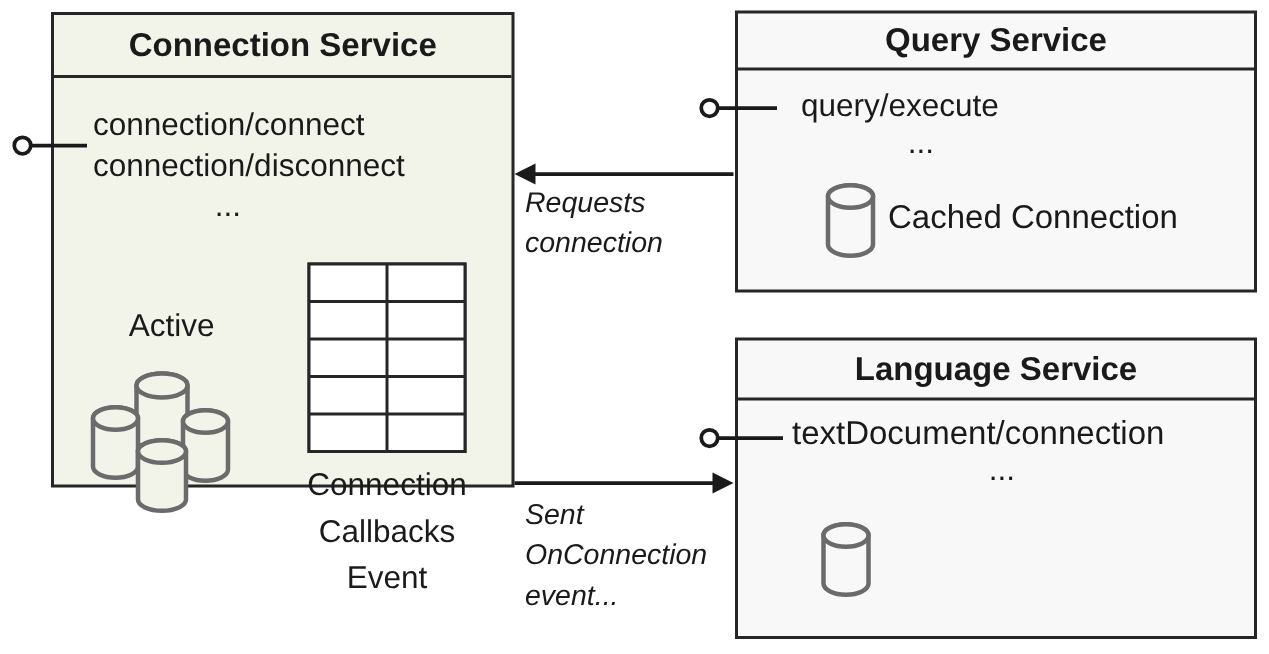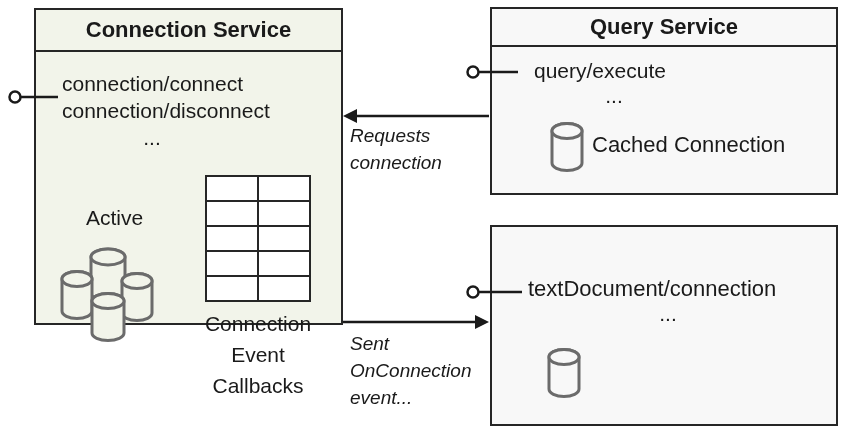--- a/index.html
+++ b/index.html
@@ -75,22 +75,22 @@
         <div class="cell"></div>
         <div class="cell"></div>
         <div class="cell"></div>
         <div class="cell"></div>
         <div class="cell"></div>
         <div class="cell"></div>
       </div>
 
     <div class="abs body-text centered" style="left:132px;top:298px;width:180px;line-height:31px;">
       <div>Connection</div>
+      <div>Callbacks</div>
       <div>Event</div>
-      <div>Callbacks</div>
     </div>
   </div>
 
   <div class="box gray" style="left:490px;top:7px;width:348px;height:188px;">
     <div class="box-header" style="height:36px;line-height:36px;">Query Service</div>
 
     <div class="abs body-text" style="left:42px;top:48px;">query/execute</div>
     <div class="abs body-text centered" style="left:42px;top:73px;width:160px;">...</div>
 
     <div class="abs" style="left:57px;top:112px;">
@@ -98,20 +98,21 @@
         <g style="stroke:var(--c-icon-stroke,#6b6b6b);fill:var(--c-service-fill,#f8f8f8);" stroke-width="3">
           <path d="M3,10 a15,7.5 0 0 1 30,0 v32 a15,7.5 0 0 1 -30,0 z"></path>
           <ellipse cx="18" cy="10" rx="15" ry="7.5"></ellipse>
         </g>
       </svg>
     </div>
     <div class="abs body-text" style="left:100px;top:122px;font-size:22px;">Cached Connection</div>
   </div>
 
   <div class="box gray" style="left:490px;top:225px;width:348px;height:201px;">
+    <div class="box-header" style="height:38px;line-height:38px;">Language Service</div>
 
     <div class="abs body-text" style="left:36px;top:48px;font-size:22px;">textDocument/connection</div>
     <div class="abs body-text centered" style="left:36px;top:73px;width:280px;">...</div>
 
     <div class="abs" style="left:54px;top:120px;">
       <svg width="36" height="52" viewBox="0 0 36 52">
         <g style="stroke:var(--c-icon-stroke,#6b6b6b);fill:var(--c-service-fill,#f8f8f8);" stroke-width="3">
           <path d="M3,10 a15,7.5 0 0 1 30,0 v32 a15,7.5 0 0 1 -30,0 z"></path>
           <ellipse cx="18" cy="10" rx="15" ry="7.5"></ellipse>
         </g>

